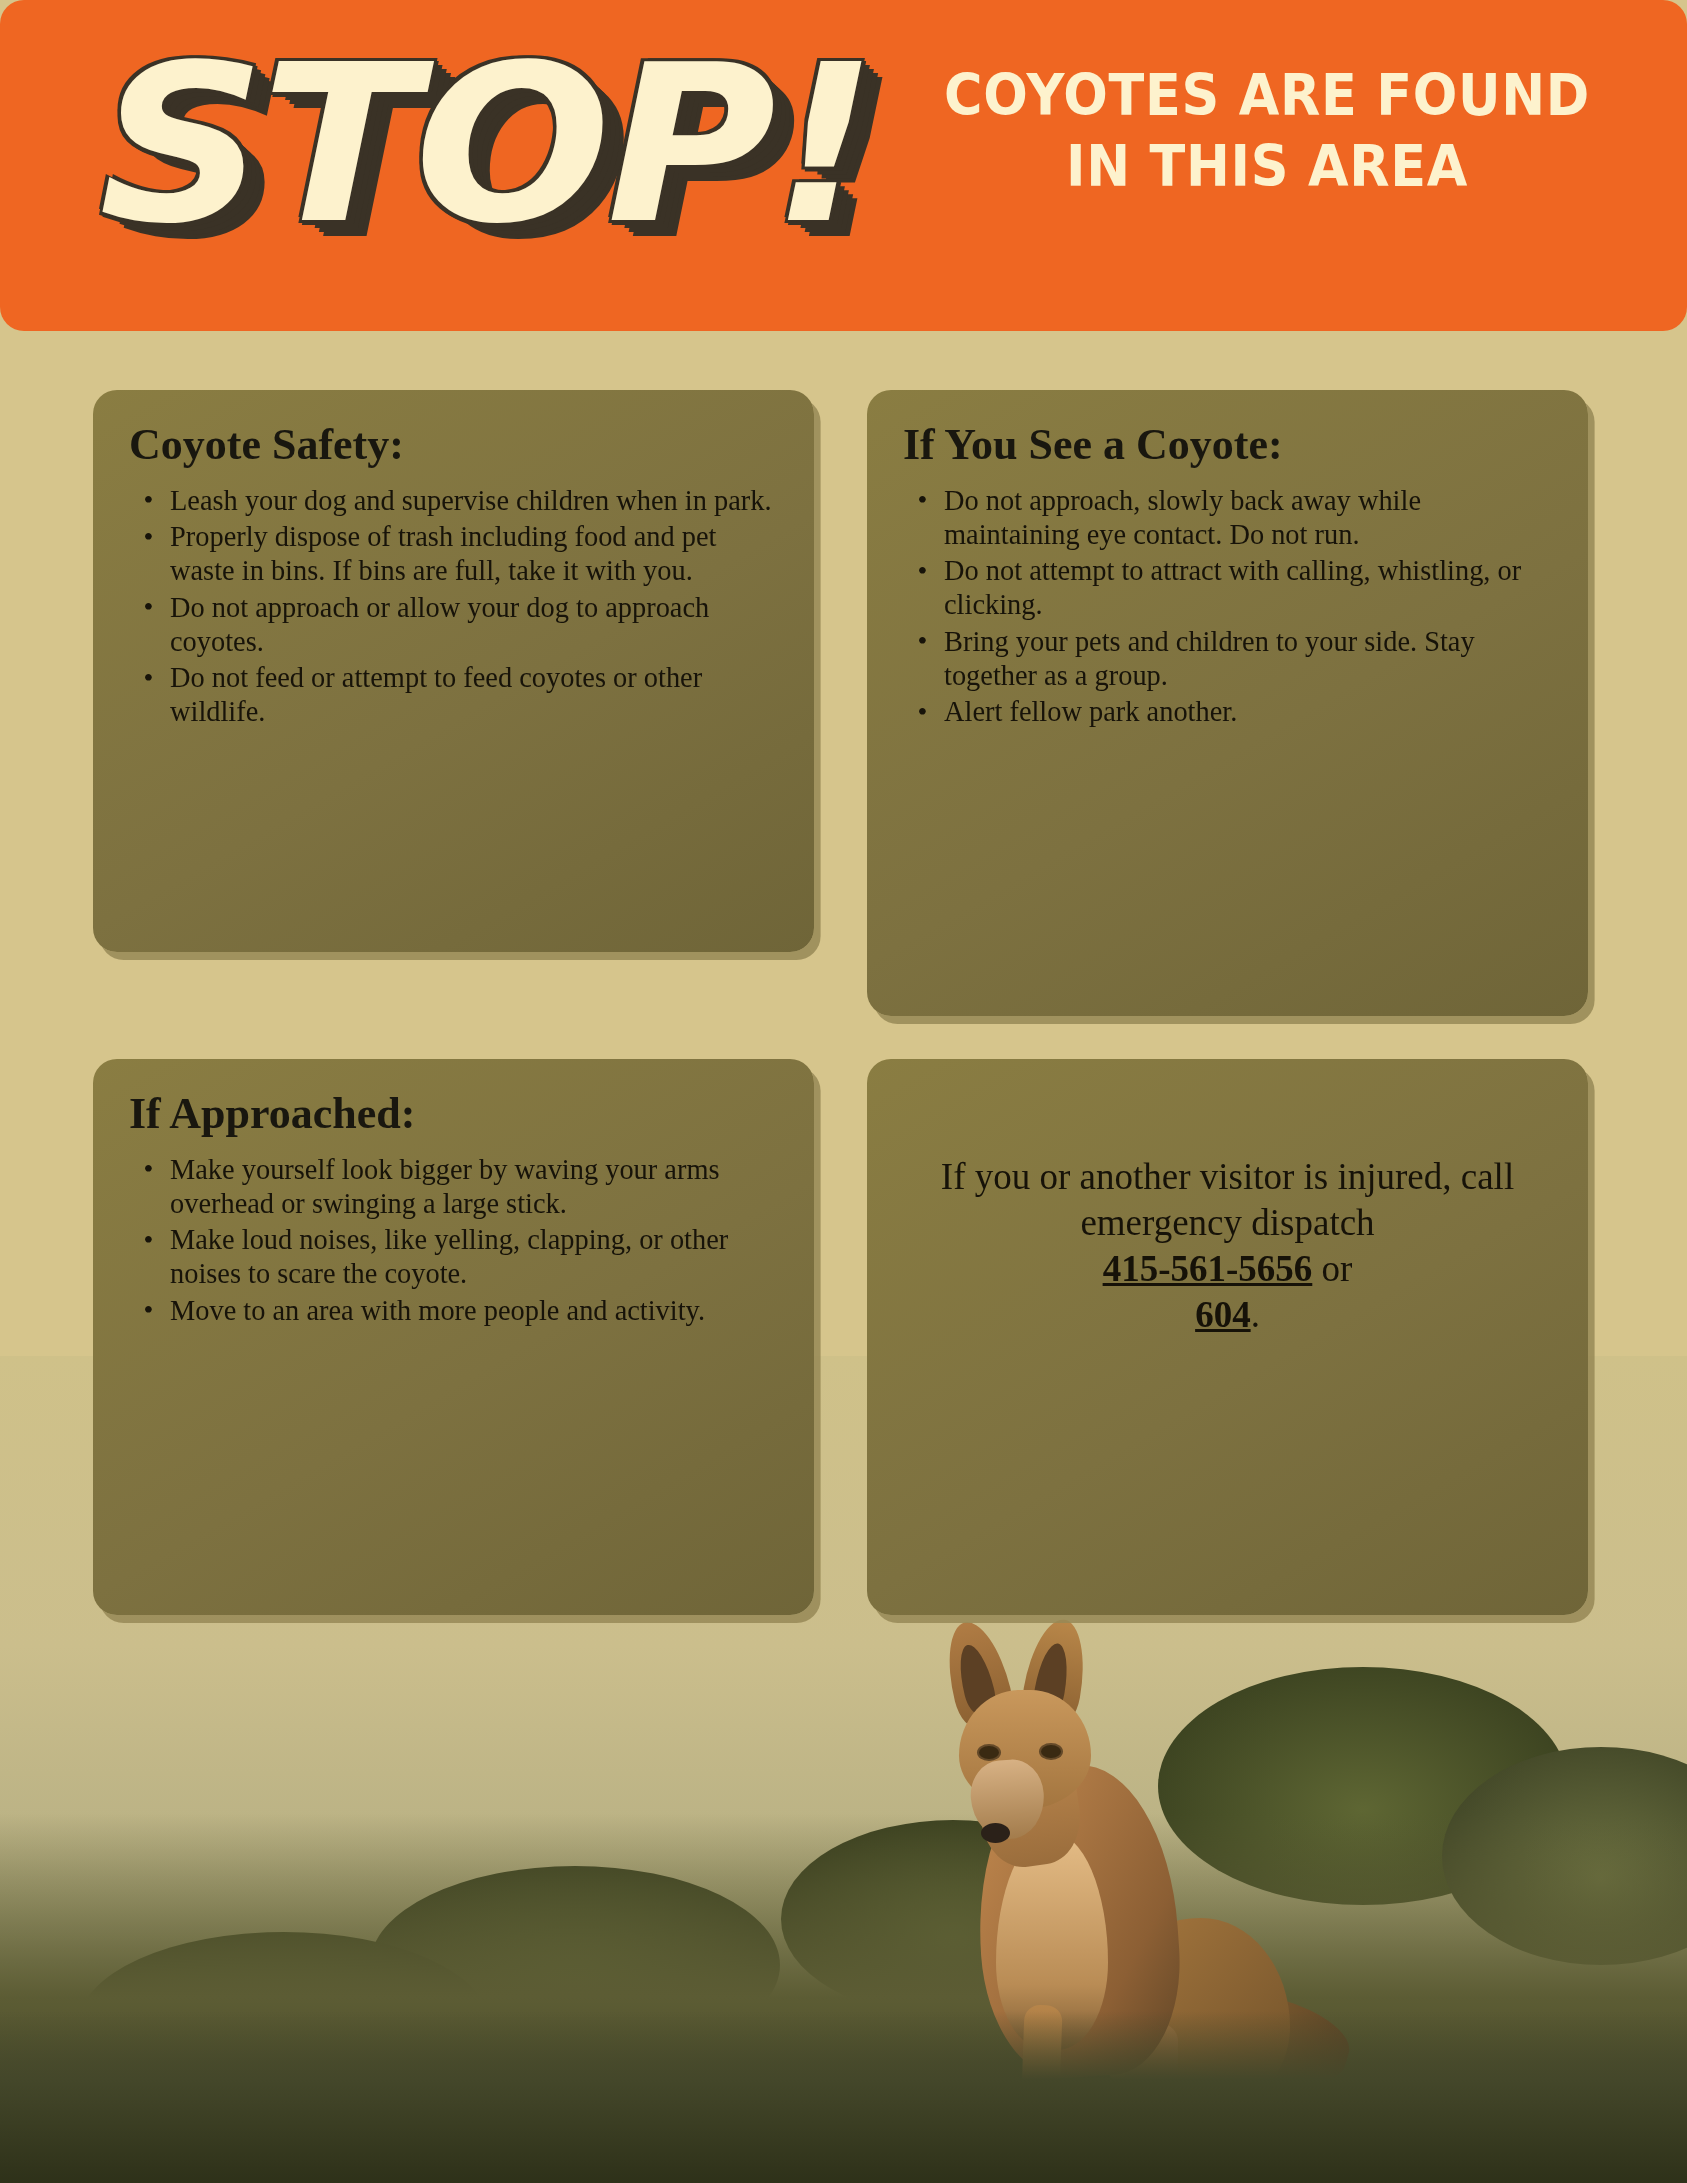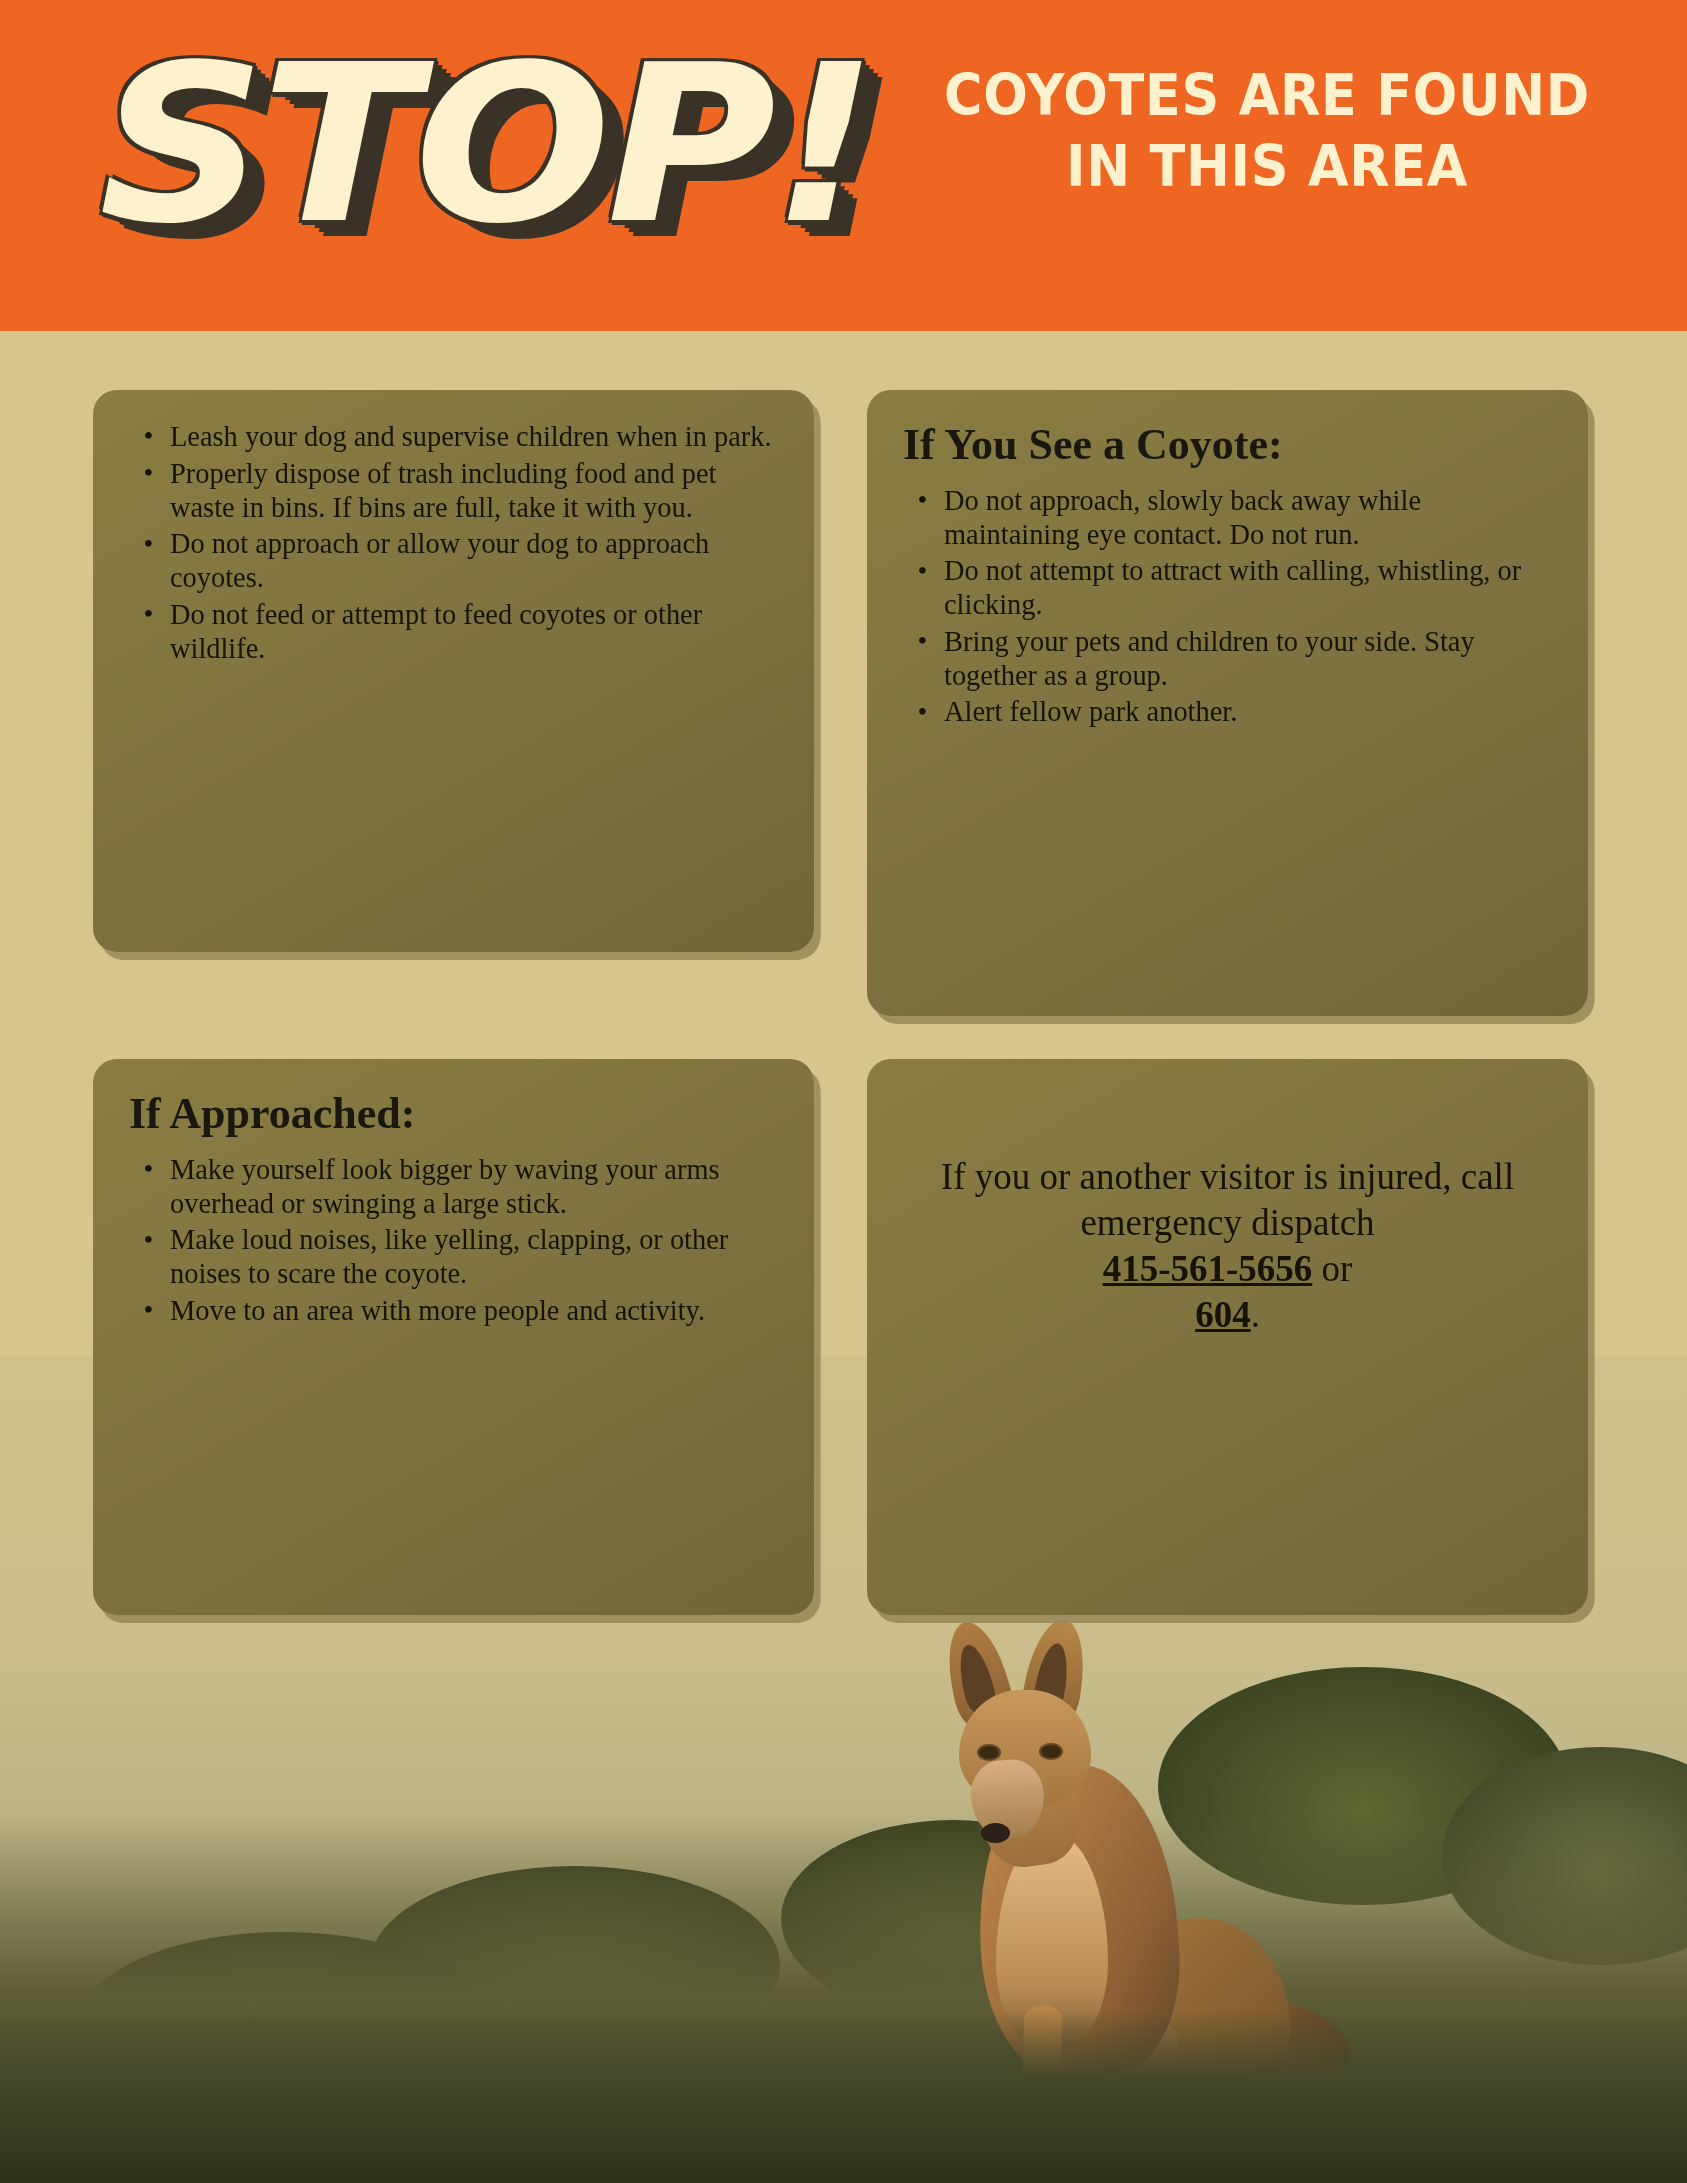--- a/index.html
+++ b/index.html
@@ -18,20 +18,21 @@
   
   .header {
     position: absolute;
     top: 0; left: 0;
     width: 1687px;
     height: 331px;
     background: #ef6622;
     display: flex;
     align-items: center;
     box-sizing: border-box;
+    border-radius: 24px;
   }
   .stop-wrap {
     position: absolute;
     left: 99px;
     top: 18.5px;
     width: 748px;
     height: 284px;
   }
   .stop-text {
     font-family: "DejaVu Sans", sans-serif;
@@ -302,20 +303,21 @@
     <div class="cy-muzzle"></div>
     <div class="cy-eye-l"></div>
     <div class="cy-eye-r"></div>
     <div class="cy-nose"></div>
   </div>
 
   <div class="grassline"></div>
 </div>
 
 <div class="card" id="card-safety">
+  <h2>Coyote Safety:</h2>
   <ul>
     <li>Leash your dog and supervise children when in park.</li>
     <li>Properly dispose of trash including food and pet waste in bins. If bins are full, take it with you.</li>
     <li>Do not approach or allow your dog to approach coyotes.</li>
     <li>Do not feed or attempt to feed coyotes or other wildlife.</li>
   </ul>
 </div>
 
 <div class="card" id="card-see">
   <h2>If You See a Coyote:</h2>

